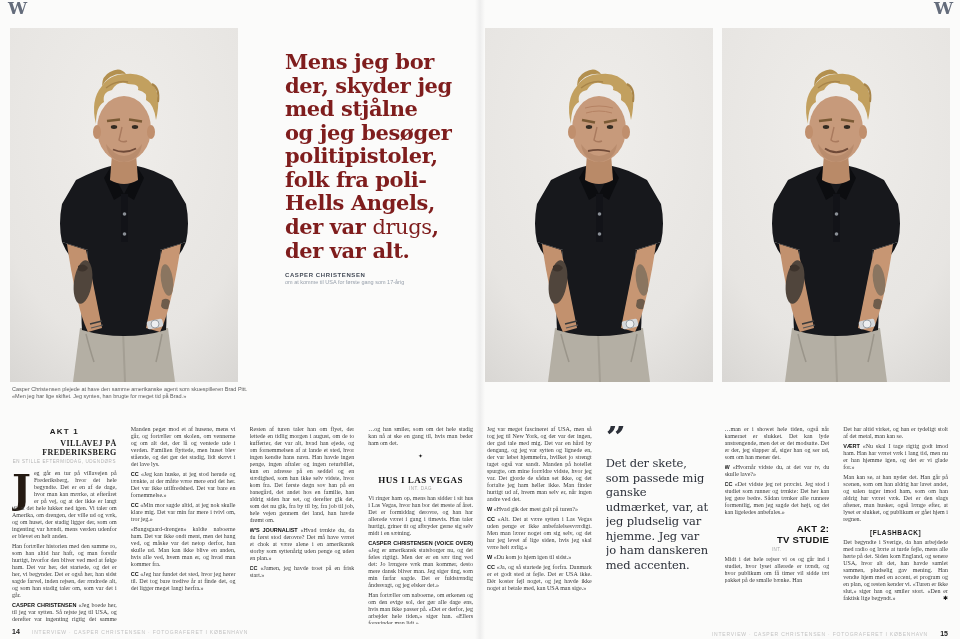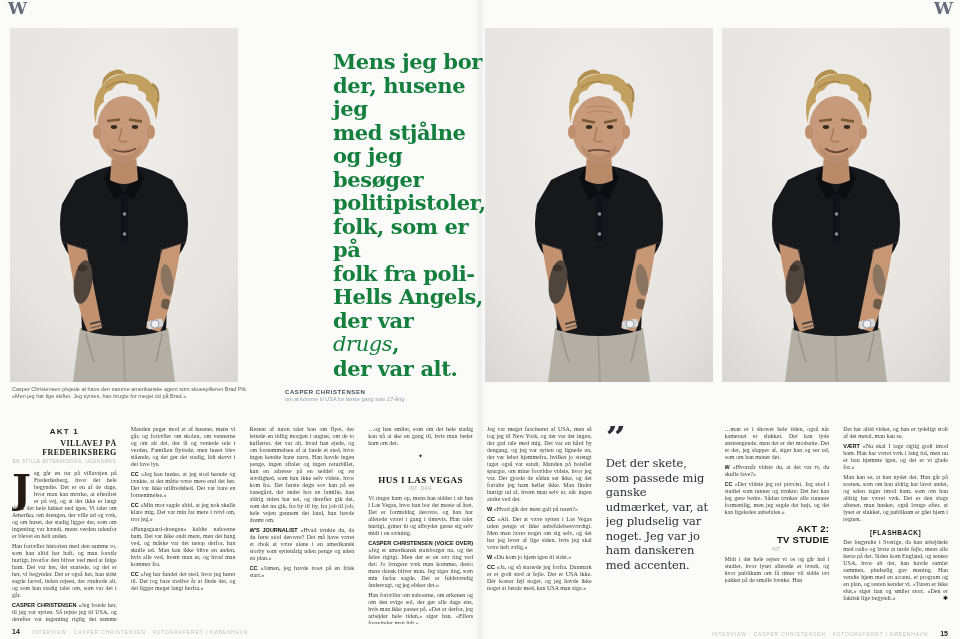--- a/index.html
+++ b/index.html
@@ -8,22 +8,22 @@
   .logo{position:absolute;top:-2px;font:bold 17px "DejaVu Serif",serif;color:#646c7b;letter-spacing:-1px;}
   #logo-left{left:8px;} #logo-right{right:8px;}
   .gutter{position:absolute;left:475px;top:0;width:10px;height:639px;
           background:linear-gradient(90deg,rgba(0,0,0,0),rgba(60,60,70,.07) 50%,rgba(0,0,0,0));}
   .photo{position:absolute;top:28px;width:228px;height:354px;}
   #photo-1{left:10px;} #photo-2{left:485px;} #photo-3{left:722px;}
   .photo svg{display:block;width:100%;height:100%;}
 
   
   #headline{position:absolute;left:285px;top:50px;width:198px;}
-  .hl-line{font:bold 21px/23.5px "DejaVu Serif",serif;color:#15803d;letter-spacing:-.4px;margin-left:48px;}
-  .hl-line .it{font-style:italic;font-weight:normal;}
+  .hl-line{font:bold 21px/23.5px "DejaVu Serif",serif;color:#7f1d1d;letter-spacing:-.4px;}
+  .hl-line .it{font-weight:normal;}
   #attrib{margin-top:9px;}
   #attrib-name{font:bold 6px "Liberation Sans",sans-serif;color:#444b57;letter-spacing:.6px;}
   #attrib-role{font:5.5px "Liberation Sans",sans-serif;color:#98a0ab;margin-top:1px;}
 
   
   #caption{position:absolute;left:12px;top:386px;width:330px;
            font:5.5px/7px "Liberation Sans",sans-serif;color:#5c5c5c;}
 
   
   #bodygrid{position:absolute;left:12px;top:426px;width:936px;height:198px;
@@ -235,25 +235,24 @@
     <ellipse cx="104" cy="99" rx="3.2" ry="1.9" fill="#332b22"></ellipse>
     <ellipse cx="125" cy="99" rx="3.2" ry="1.9" fill="#332b22"></ellipse>
     <path d="M112,99 Q110,108 109,112 Q112,115 117,113" stroke="#a97a5e" stroke-width="1.4" fill="none"></path>
     <path d="M103,120.5 Q114,128 126,120.5" stroke="#6f4a38" stroke-width="1.8" fill="none"></path>
   </svg>
   </div>
 
 <div id="headline">
   <div id="hl-lines">
       <div class="hl-line">Mens jeg bor</div>
-      <div class="hl-line">der, husene jeg</div>
+      <div class="hl-line">der, skyder jeg</div>
       <div class="hl-line">med stjålne</div>
       <div class="hl-line">og jeg besøger</div>
       <div class="hl-line">politipistoler,</div>
-      <div class="hl-line">folk, som er på</div>
       <div class="hl-line">folk fra poli-</div>
       <div class="hl-line">Hells Angels,</div>
       <div class="hl-line"><span>der var </span><span class="it">drugs</span><span>,</span></div>
       <div class="hl-line">der var alt.</div>
     </div>
   <div id="attrib">
     <div id="attrib-name">CASPER CHRISTENSEN</div>
     <div id="attrib-role">om at komme til USA for første gang som 17-årig</div>
   </div>
 </div>
@@ -295,21 +294,21 @@
     </div>
     <div class="col">
       <p class="para"><span>Jeg var meget fascineret af USA, men så tog jeg til New York, og der var der ingen, der gad tale med mig. Det var en hård by dengang, og jeg var sytten og lignede en, der var løbet hjemmefra, hvilket jo strengt taget også var sandt. Manden på hotellet spurgte, om mine forældre vidste, hvor jeg var. Det gjorde de sådan set ikke, og det fortalte jeg ham heller ikke. Man finder hurtigt ud af, hvem man selv er, når ingen andre ved det.</span></p>
       <p class="para"><span class="b">W</span><span> «Hvad gik der mest galt på turen?»</span></p>
       <p class="para"><span class="b">CC</span><span> «Alt. Det at være sytten i Las Vegas uden penge er ikke anbefalelsesværdigt. Men man lærer noget om sig selv, og det har jeg levet af lige siden, hvis jeg skal være helt ærlig.»</span></p>
       <p class="para"><span class="b">W</span><span> «Du kom jo hjem igen til sidst.»</span></p>
       <p class="para"><span class="b">CC</span><span> «Ja, og så startede jeg forfra. Danmark er et godt sted at fejle. Det er USA ikke. Dér koster fejl noget, og jeg havde ikke noget at betale med, kan USA man sige.»</span></p>
     </div>
     <div class="col">
       <div class="qmark">”</div>
-      <div class="pq">Det der skete, som passede mig ganske udmærket, var, at jeg pludselig var noget. Jeg var jo ham danskeren med accenten.</div>
+      <div class="pq">Det der skete, som passede mig ganske udmærket, var, at jeg pludselig var hjemme. Jeg var jo ham danskeren med accenten.</div>
     </div>
     <div class="col">
       <p class="para"><span>…man er i showet hele tiden, også når kameraet er slukket. Det kan lyde anstrengende, men det er det modsatte. Det er der, jeg slapper af, siger han og ser ud, som om han mener det.</span></p>
       <p class="para"><span class="b">W</span><span> «Hvornår vidste du, at det var tv, du skulle lave?»</span></p>
       <p class="para"><span class="b">CC</span><span> «Det vidste jeg ret præcist. Jeg stod i studiet som runner og tænkte: Det her kan jeg gøre bedre. Sådan tænker alle runnere formentlig, men jeg sagde det højt, og det kan ligeledes anbefales.»</span></p>
       <div class="act2">
         <div>AKT 2:</div>
         <div>TV STUDIE</div>
       </div>
       <div class="sub">INT.</div>

